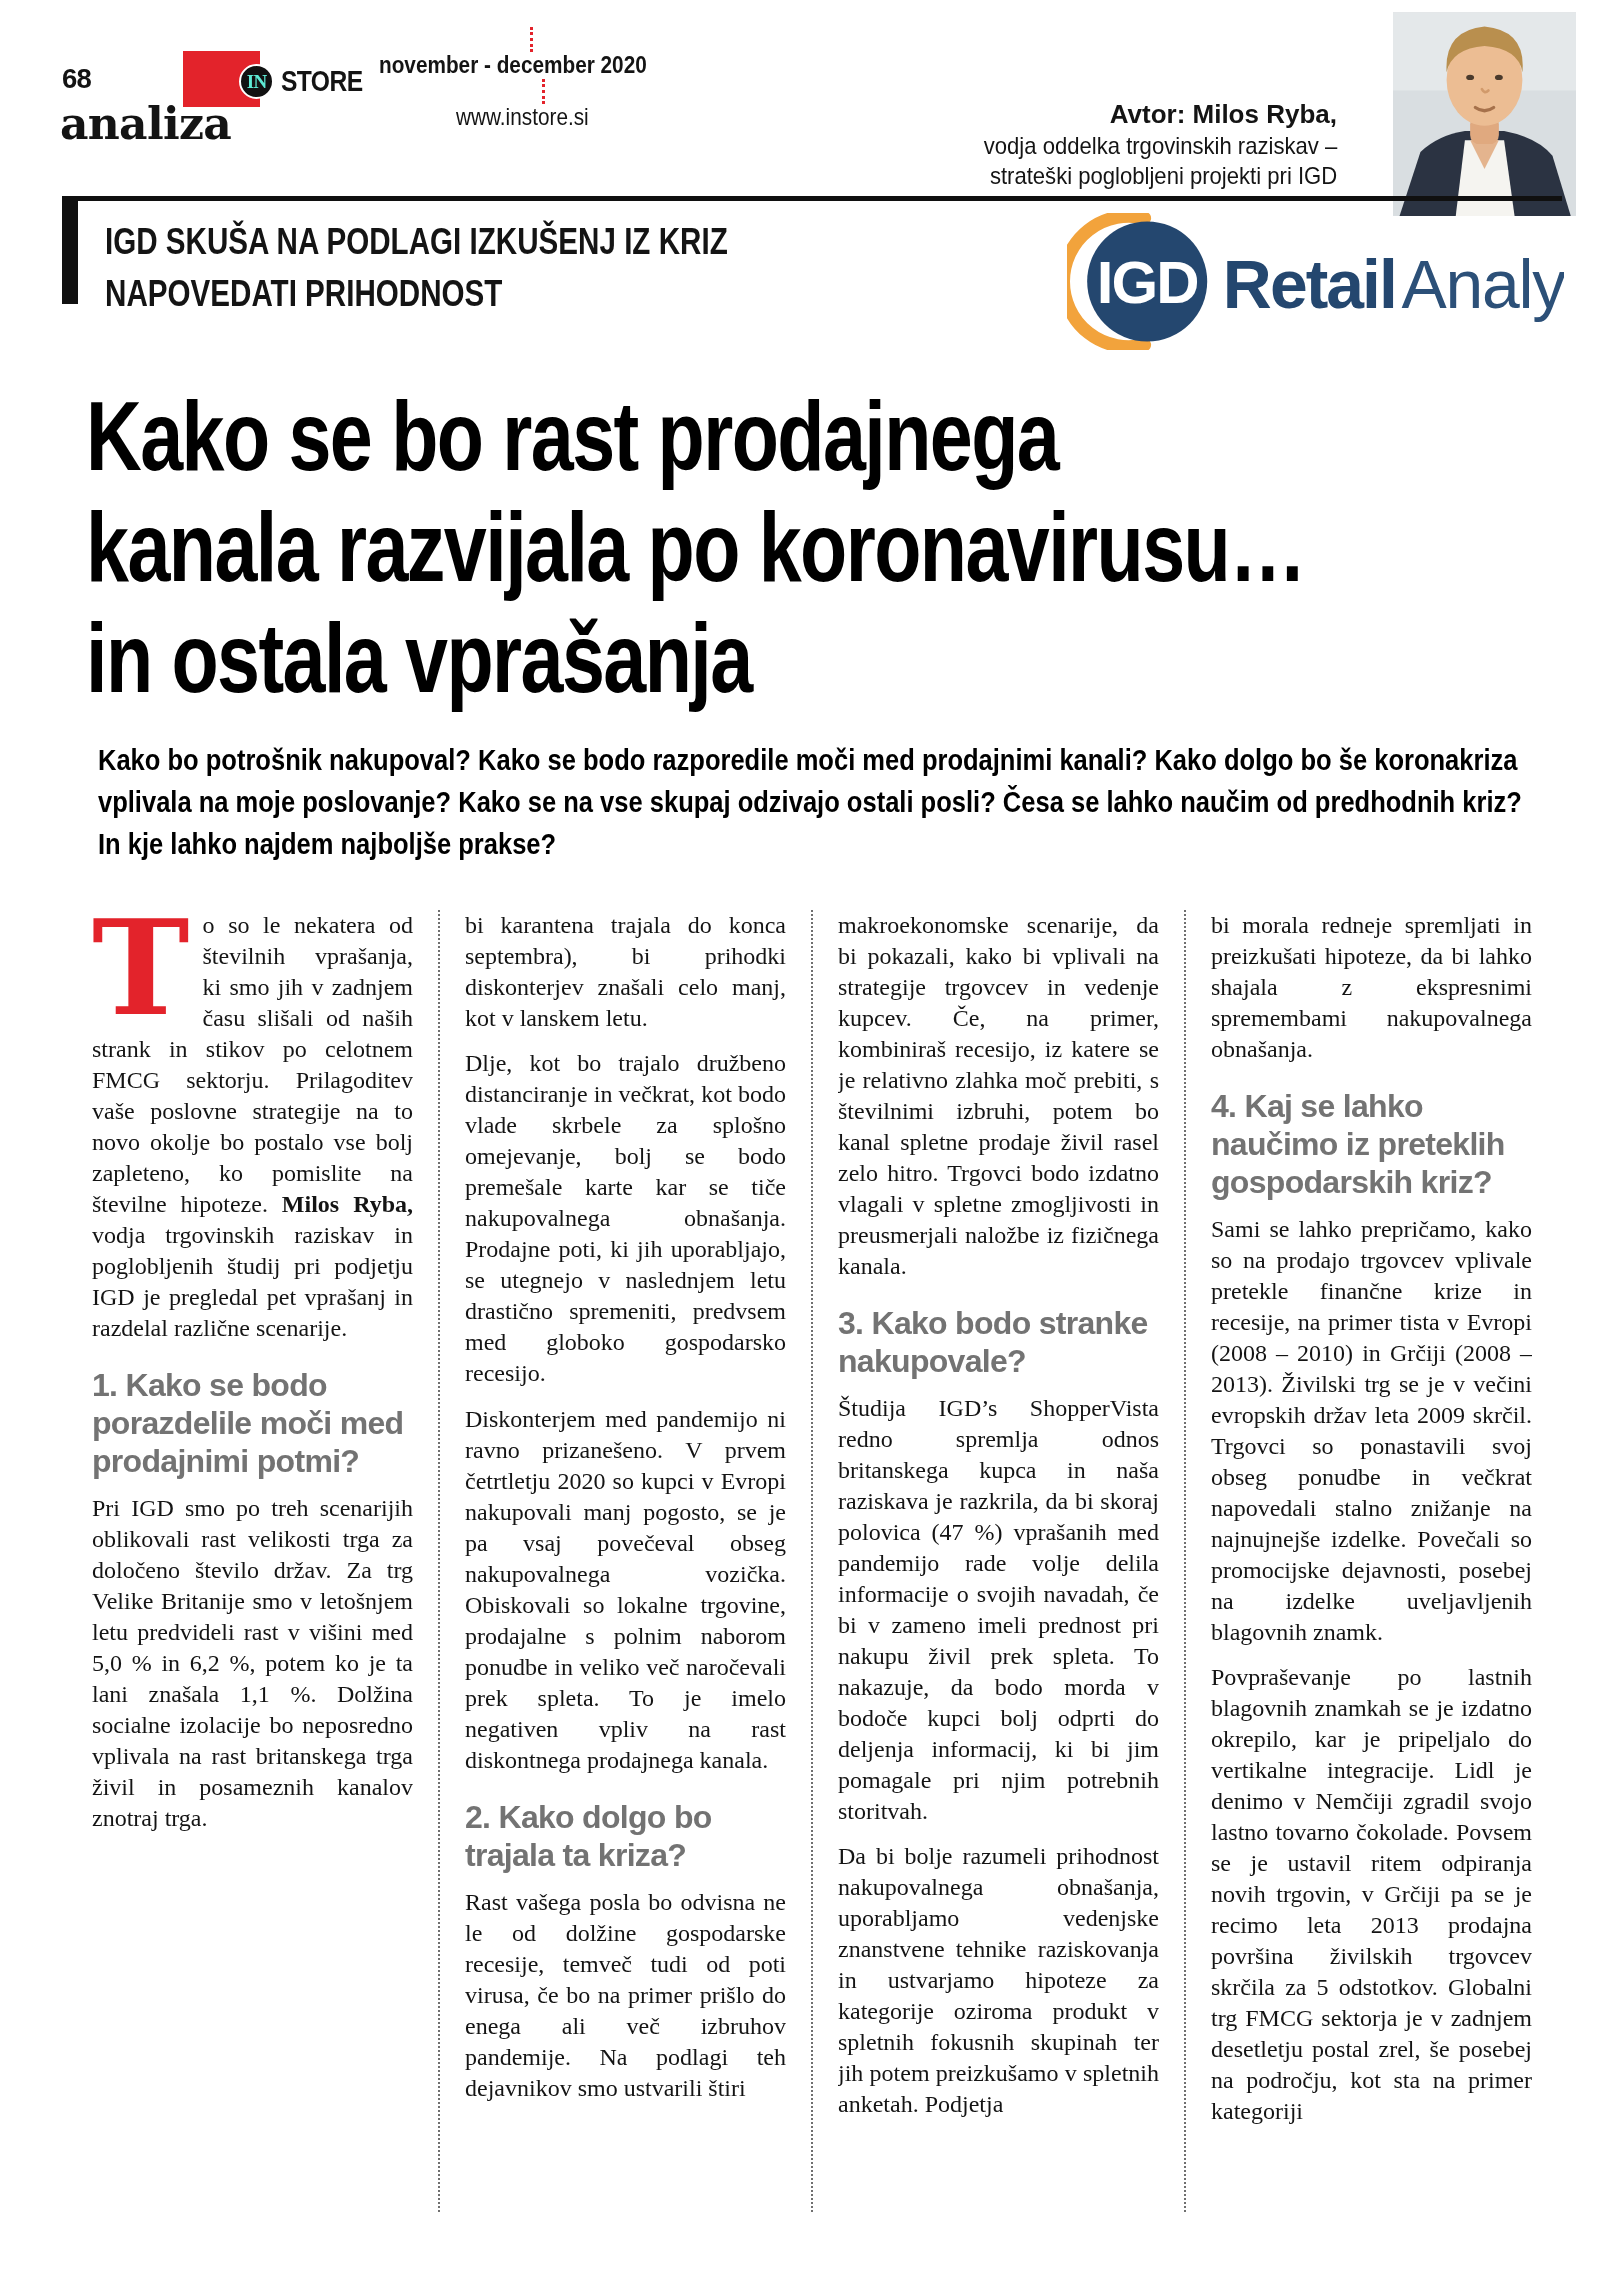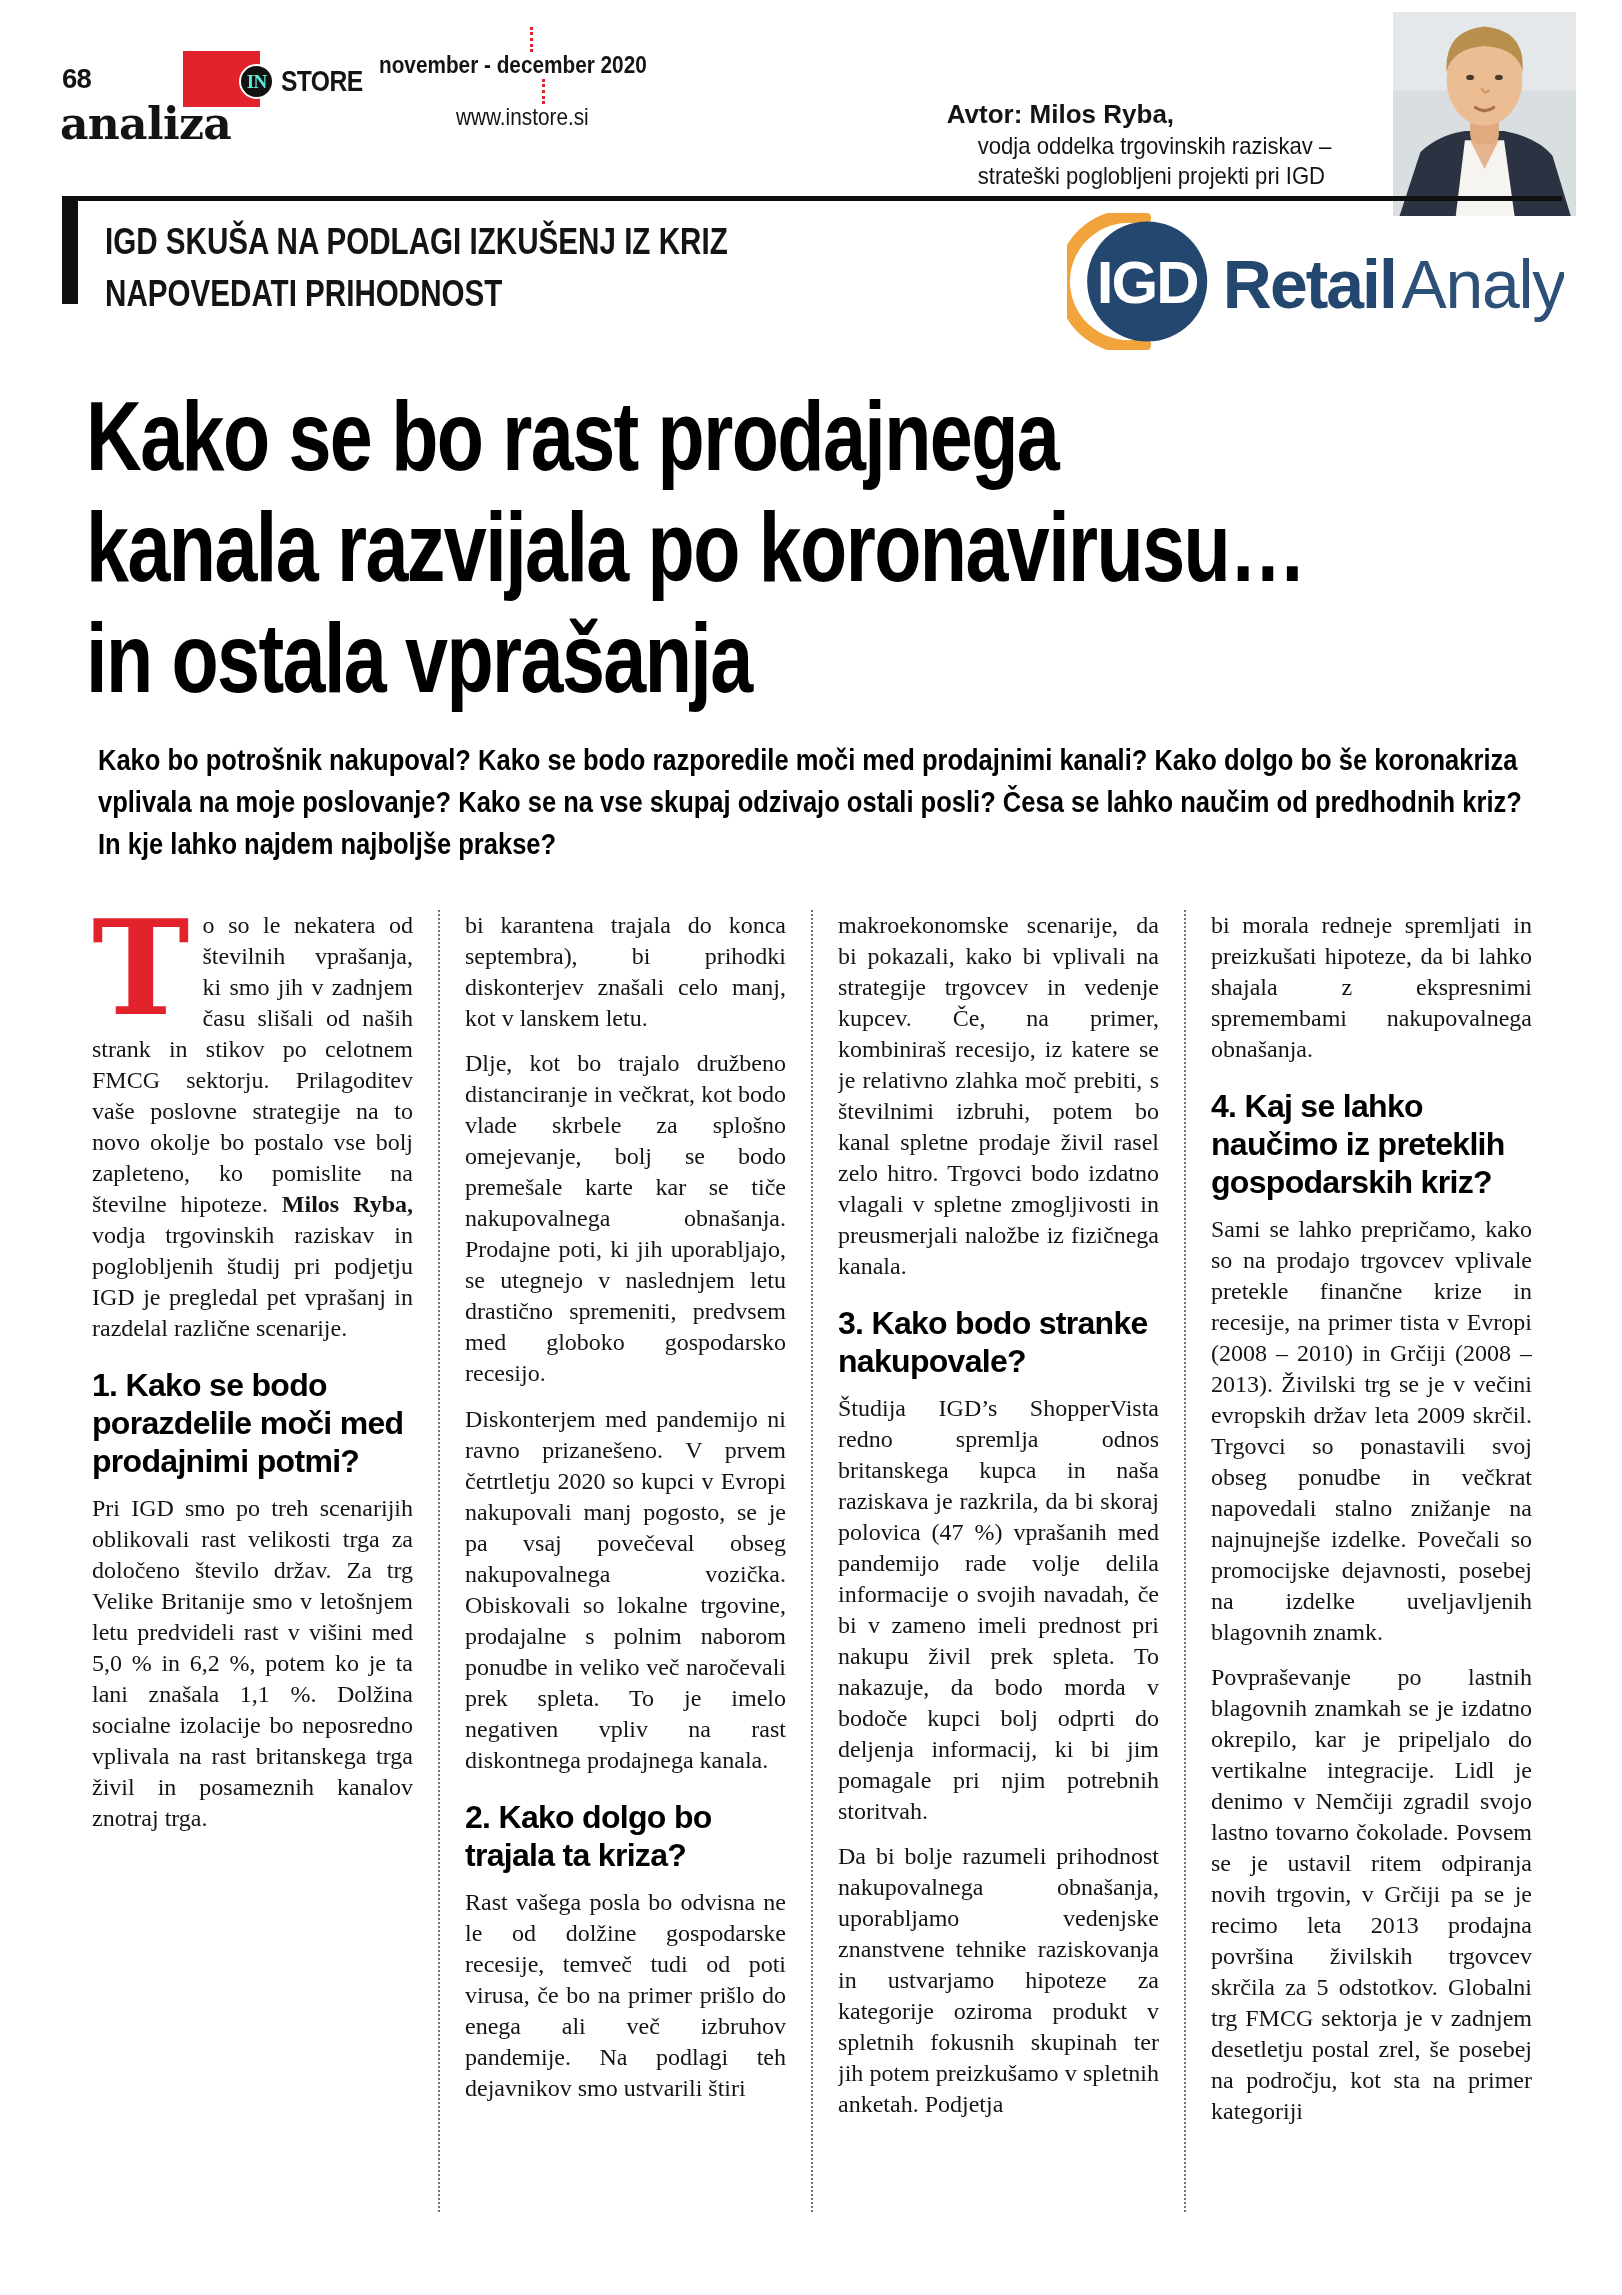--- a/index.html
+++ b/index.html
@@ -32,21 +32,21 @@
   .folio-url{font-family:"Liberation Sans",sans-serif;font-size:23.6px;
     transform:scaleX(.88);transform-origin:left center;white-space:nowrap;}
   .folio-right{display:flex;align-items:center;margin-left:85px;flex-direction:column;}
 
   
   .section-title{
     position:absolute;left:60px;top:98px;
     font-family:"DejaVu Serif",serif;font-weight:bold;font-size:44px;letter-spacing:-0.7px;
   }
   .author-block{
-    position:absolute;right:292px;top:98px;text-align:left;
+    position:absolute;right:286px;top:98px;text-align:right;
     font-family:"Liberation Sans",sans-serif;line-height:1.25;
   }
   .author-name{font-weight:bold;font-size:26px;}
   .author-role{font-size:24px;transform:scaleX(.92);transform-origin:right center;}
   .author-photo{position:absolute;right:47px;top:11.8px;width:183px;height:204px;overflow:hidden;}
 
   .top-rule{position:absolute;left:62px;top:196px;width:1500px;height:4.6px;background:#101010;}
 
   
   .kicker-bar{position:absolute;left:62px;top:201px;width:15.7px;height:103px;background:#101010;}
@@ -75,21 +75,21 @@
   .body-columns{
     position:absolute;left:92px;top:910px;width:1440px;height:1302px;
     display:flex;
   }
   .col{width:321px;height:100%;overflow:hidden;text-align:justify;}
   .gutter{width:52px;display:flex;justify-content:center;}
   .gutter .rule{width:0;border-left:2.6px dotted #6f6f6f;height:100%;}
   .col p{margin:0 0 14.4px 0;font-size:24px;line-height:31px;}
   .col h2{
     font-family:"Liberation Sans",sans-serif;font-weight:bold;font-size:32px;line-height:38px;
-    margin:22px 0 13px 0;text-align:left;letter-spacing:-0.7px;color:#000000;
+    margin:22px 0 13px 0;text-align:left;letter-spacing:-0.7px;color:#737373;
   }
   .dropcap{
     float:left;color:#e3232b;font-family:"DejaVu Serif",serif;font-weight:bold;
     font-size:131px;line-height:103px;margin:6.5px 13px 0 0;
   }
   .b{font-weight:bold;}
 </style>
 </head>
 <body>
 

